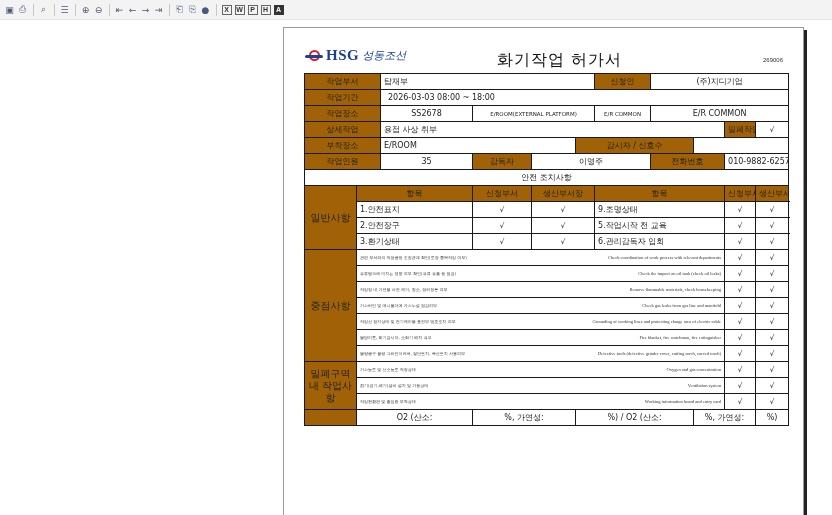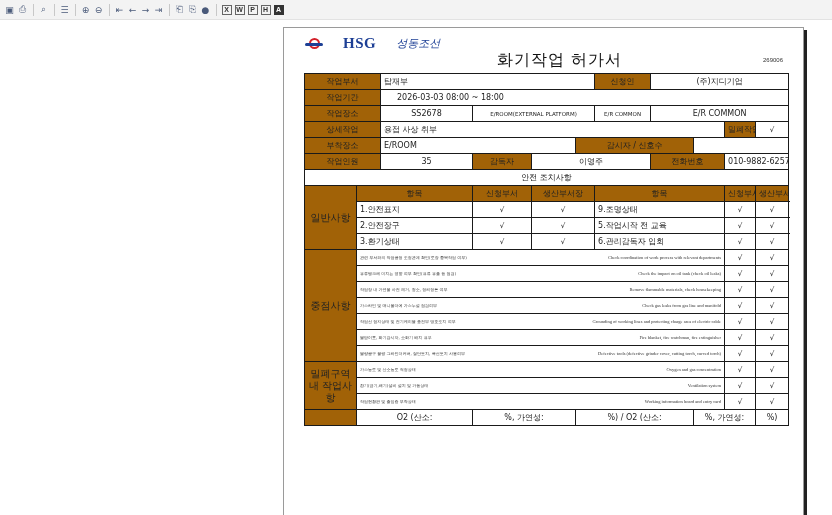--- a/index.html
+++ b/index.html
@@ -4,21 +4,21 @@
 <style>
   * { box-sizing: border-box; margin: 0; padding: 0; }
   html, body { width: 832px; height: 515px; overflow: hidden; background: #ffffff; font-family: "DejaVu Sans", sans-serif; }
   .toolbar { position: absolute; left: 0; top: 0; width: 832px; height: 20px; background: #f3f3f3; border-bottom: 1px solid #e2e2e2; display: flex; align-items: center; padding-left: 4px; gap: 1px; }
   .tb-btn { width: 11px; height: 11px; display: flex; align-items: center; justify-content: center; font-size: 9px; color: #4a5a7a; cursor: pointer; margin-right: 1px; }
   .tb-sep { width: 1px; height: 12px; background: #c8c8c8; margin: 0 3px; }
   .tb-box { width: 10px; height: 10px; border: 1px solid #666; font-size: 7px; line-height: 8px; text-align: center; color: #333; font-family: "Liberation Sans", sans-serif; font-weight: bold; }
   .tb-pdf { background: #333; color: #fff; border-color: #333; }
   .viewer { position: absolute; left: 0; top: 20px; width: 832px; height: 495px; background: #ffffff; }
   .page { position: absolute; left: 283px; top: 27px; width: 521px; height: 500px; background: #fff; border: 1px solid #9a9a9a; box-shadow: 3px 3px 0 #222; }
-  .logo { position: absolute; left: 305px; top: 35px; display: flex; align-items: center; gap: 20px; }
+  .logo { position: absolute; left: 305px; top: 47px; display: flex; align-items: center; gap: 3px; }
   .logo-mark { width: 18px; height: 14px; position: relative; }
   .logo-mark .ring { position: absolute; left: 4px; top: 1px; width: 11px; height: 11px; border: 2px solid #d3202a; border-radius: 50%; }
   .logo-mark .bar { position: absolute; left: 0; top: 6px; width: 18px; height: 3px; background: #1d3f95; border-radius: 2px; }
   .logo-en { font-family: "Liberation Serif", serif; font-weight: bold; color: #1d3f95; font-size: 15px; letter-spacing: 0.5px; }
   .logo-ko { font-weight: normal; color: #1d3f95; font-size: 11px; font-style: italic; }
   .doc-title { position: absolute; left: 497px; top: 44px; font-size: 16px; color: #111; letter-spacing: 1px; margin-top: 6px; }
   .doc-no { position: absolute; left: 763px; top: 57px; font-size: 6px; color: #333; font-family: "Liberation Sans", sans-serif; }
   table.form { position: absolute; left: 304px; top: 73px; width: 484px; border-collapse: collapse; table-layout: fixed; font-size: 8px; color: #222; }
   table.form td { border: 1px solid #1a1a1a; height: 16px; padding: 0 3px; white-space: nowrap; overflow: hidden; }
   .lbl { background: #a16207; text-align: center; }
@@ -101,21 +101,21 @@
   </colgroup>
   <tbody>
       <tr>
     <td colspan="2" class="lbl">작업부서</td>
     <td colspan="5">탑재부</td>
     <td class="lbl">신청인</td>
     <td colspan="4" class="c">(주)지디기업</td>
   </tr>
   <tr>
     <td colspan="2" class="lbl">작업기간</td>
-    <td colspan="10" style="padding-left:16px;">2026-03-03     08:00 ~ 18:00</td>
+    <td colspan="10" style="padding-left:7px;">2026-03-03     08:00 ~ 18:00</td>
   </tr>
   <tr>
     <td colspan="2" class="lbl">작업장소</td>
     <td colspan="2" class="c">SS2678</td>
     <td colspan="3" class="c tiny" style="white-space:normal;">E/ROOM(EXTERNAL PLATFORM)</td>
     <td class="c tiny" style="white-space:normal;">E/R COMMON</td>
     <td colspan="4" class="c">E/R COMMON</td>
   </tr>
   <tr>
     <td colspan="2" class="lbl">상세작업</td>

